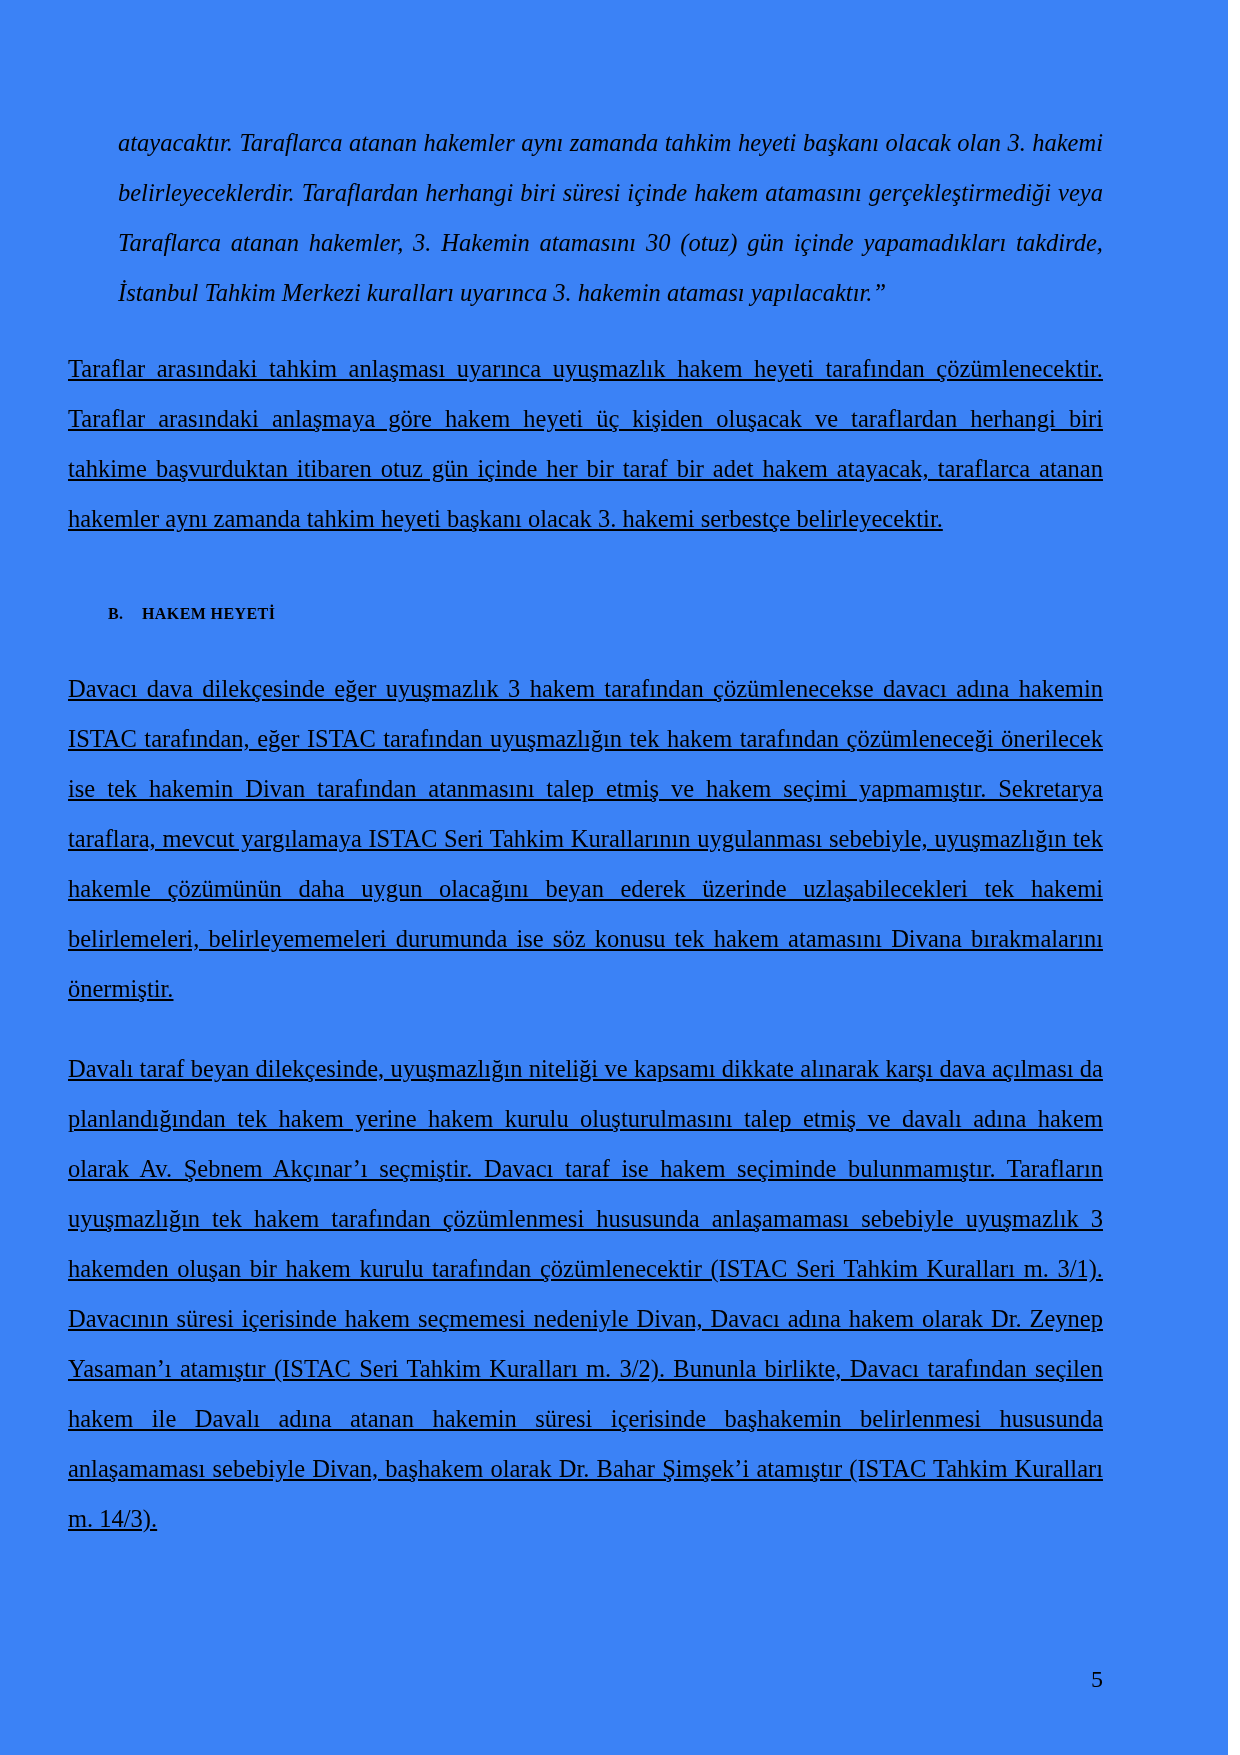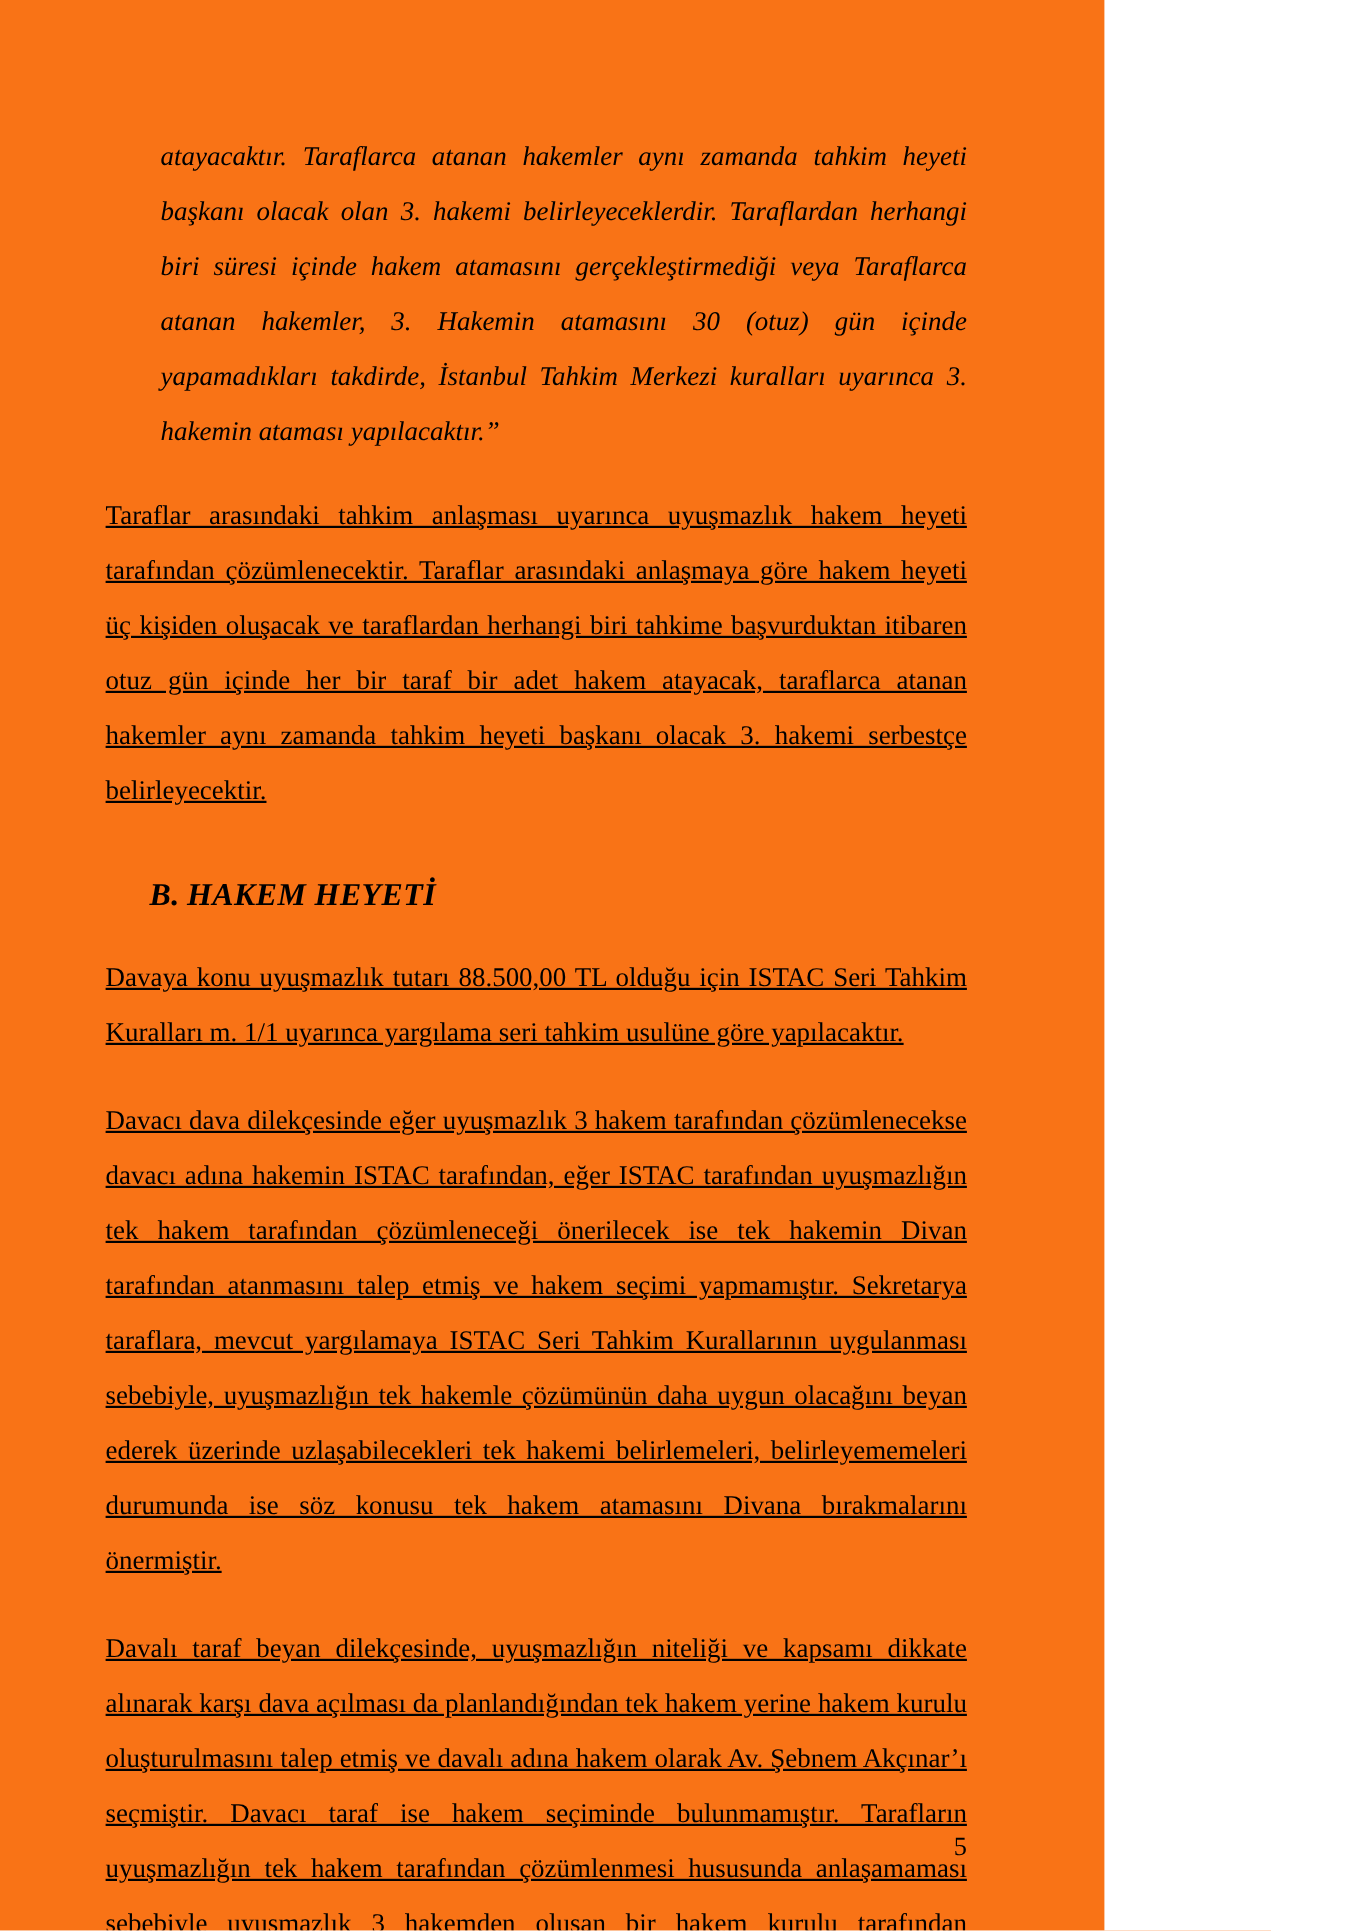--- a/index.html
+++ b/index.html
@@ -6,25 +6,25 @@
     margin: 0;
     padding: 0;
     background: #ffffff;
   }
   body {
     font-family: "Liberation Serif", "DejaVu Serif", serif;
     color: #000000;
   }
   .page {
     position: relative;
-    width: 1004px;
+    width: 1228px;
     height: 1755px;
-    background: #f97316;
+    background: #3b82f6;
     box-sizing: border-box;
-    padding: 118px 125px 60px 96px;
+    padding: 118px 125px 60px 68px;
     overflow: hidden;
   }
   .quote-block {
     margin: 0 0 0 0;
     padding: 0 0 0 50px;
     font-style: italic;
     font-size: 24.5px;
     line-height: 50px;
     text-align: justify;
     text-justify: inter-word;
@@ -37,24 +37,23 @@
     text-justify: inter-word;
     text-decoration: underline;
   }
   .body-par.first-after-quote {
     margin-top: 26px;
   }
   .heading {
     margin: 50px 0 0 0;
     padding-left: 40px;
     font-weight: bold;
-    font-size: 29px;
+    font-size: 16px;
     line-height: 40px;
     letter-spacing: 0.4px;
-    font-style: italic;
   }
   .heading .h-letter {
     display: inline-block;
     min-width: 34px;
   }
   .par-gap {
     margin-top: 30px;
   }
   .page-number {
     position: absolute;
@@ -71,21 +70,20 @@
 <div class="page">
 
   <div class="quote-block">atayacaktır. Taraflarca atanan hakemler aynı zamanda tahkim heyeti başkanı olacak olan 3. hakemi belirleyeceklerdir. Taraflardan herhangi biri süresi içinde hakem atamasını gerçekleştirmediği veya Taraflarca atanan hakemler, 3. Hakemin atamasını 30 (otuz) gün içinde yapamadıkları takdirde, İstanbul Tahkim Merkezi kuralları uyarınca 3. hakemin ataması yapılacaktır.”</div>
 
   <p class="body-par first-after-quote">Taraflar arasındaki tahkim anlaşması uyarınca uyuşmazlık hakem heyeti tarafından çözümlenecektir. Taraflar arasındaki anlaşmaya göre hakem heyeti üç kişiden oluşacak ve taraflardan herhangi biri tahkime başvurduktan itibaren otuz gün içinde her bir taraf bir adet hakem atayacak, taraflarca atanan hakemler aynı zamanda tahkim heyeti başkanı olacak 3. hakemi serbestçe belirleyecektir.</p>
 
   <div class="heading">
     <span class="h-letter">B.</span><span>HAKEM HEYETİ</span>
   </div>
 
-  <p class="body-par par-gap">Davaya konu uyuşmazlık tutarı 88.500,00 TL olduğu için ISTAC Seri Tahkim Kuralları m. 1/1 uyarınca yargılama seri tahkim usulüne göre yapılacaktır.</p>
 
   <p class="body-par par-gap">Davacı dava dilekçesinde eğer uyuşmazlık 3 hakem tarafından çözümlenecekse davacı adına hakemin ISTAC tarafından, eğer ISTAC tarafından uyuşmazlığın tek hakem tarafından çözümleneceği önerilecek ise tek hakemin Divan tarafından atanmasını talep etmiş ve hakem seçimi yapmamıştır. Sekretarya taraflara, mevcut yargılamaya ISTAC Seri Tahkim Kurallarının uygulanması sebebiyle, uyuşmazlığın tek hakemle çözümünün daha uygun olacağını beyan ederek üzerinde uzlaşabilecekleri tek hakemi belirlemeleri, belirleyememeleri durumunda ise söz konusu tek hakem atamasını Divana bırakmalarını önermiştir.</p>
 
   <p class="body-par par-gap">Davalı taraf beyan dilekçesinde, uyuşmazlığın niteliği ve kapsamı dikkate alınarak karşı dava açılması da planlandığından tek hakem yerine hakem kurulu oluşturulmasını talep etmiş ve davalı adına hakem olarak Av. Şebnem Akçınar’ı seçmiştir. Davacı taraf ise hakem seçiminde bulunmamıştır. Tarafların uyuşmazlığın tek hakem tarafından çözümlenmesi hususunda anlaşamaması sebebiyle uyuşmazlık 3 hakemden oluşan bir hakem kurulu tarafından çözümlenecektir (ISTAC Seri Tahkim Kuralları m. 3/1). Davacının süresi içerisinde hakem seçmemesi nedeniyle Divan, Davacı adına hakem olarak Dr. Zeynep Yasaman’ı atamıştır (ISTAC Seri Tahkim Kuralları m. 3/2). Bununla birlikte, Davacı tarafından seçilen hakem ile Davalı adına atanan hakemin süresi içerisinde başhakemin belirlenmesi hususunda anlaşamaması sebebiyle Divan, başhakem olarak Dr. Bahar Şimşek’i atamıştır (ISTAC Tahkim Kuralları m. 14/3).</p>
 
   <div class="page-number">5</div>
 
 </div>
 
 </body></html>

